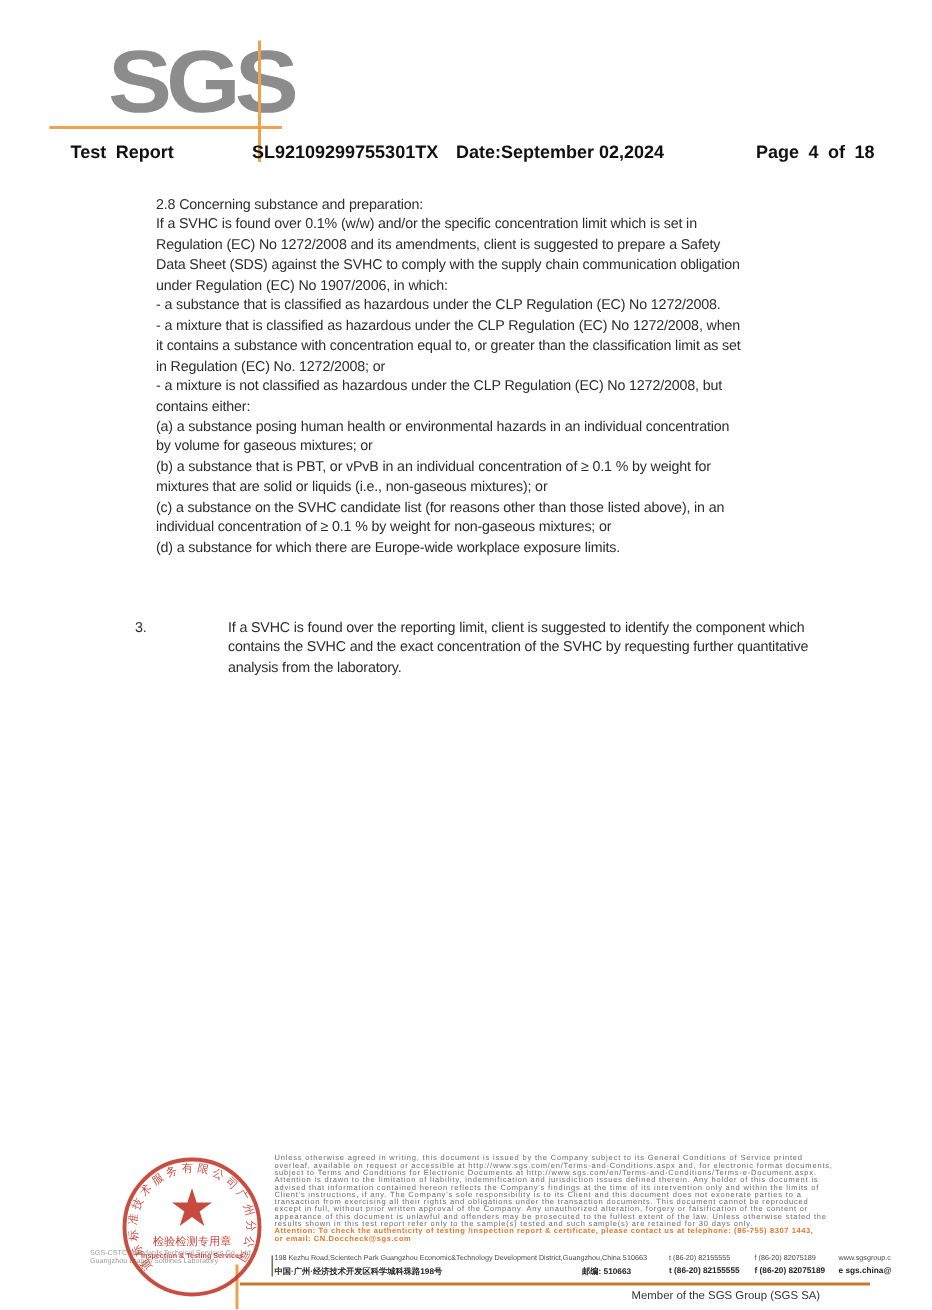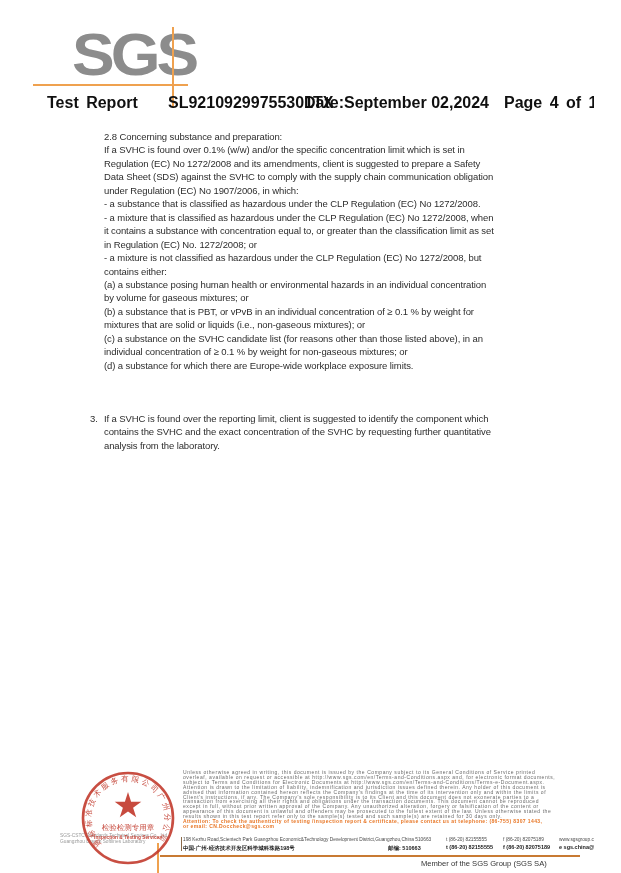--- a/index.html
+++ b/index.html
@@ -9,33 +9,33 @@
   }
   
   .logo {
     position:absolute; left:72px; top:28px; height:58px; line-height:58px;
     font-size:64px; font-weight:bold; letter-spacing:-4px; color:#8c8c8c;
     transform:scaleY(0.92); transform-origin:top left;
   }
   .crop { position:absolute; background:#efa14f; }
   .crop-h1 { left:33px; top:84px; width:155px; height:2px; }
   .crop-v1 { left:172px; top:27px; width:2px; height:81px; }
-  .hdr { position:absolute; top:94px; font-size:16px; font-weight:bold; color:#101010; word-spacing:3px; white-space:nowrap; }
+  .hdr { position:absolute; top:94px; font-size:12px; font-weight:bold; color:#101010; word-spacing:3px; white-space:nowrap; }
   .hdr-title  { left:47px; }
   .hdr-number { left:168px; word-spacing:0; }
   .hdr-date   { left:304px; word-spacing:0; }
   .hdr-page   { left:504px; }
   
   .body-block { position:absolute; left:104px; top:130px; width:500px;
     font-size:9.5px; line-height:13.45px; letter-spacing:-0.1px; color:#2d2d2d; }
   .body-block div { white-space:nowrap; }
   .item3 { position:absolute; left:90px; top:412px; display:flex;
     font-size:9.5px; line-height:13.45px; letter-spacing:-0.1px; color:#2d2d2d; }
   .item3-num { width:14px; flex:0 0 14px; }
-  .item3-text div { white-space:nowrap; }
+  .item3-text div { white-space:nowrap;margin-left:48px; }
   
   .stamp { position:absolute; left:76px; top:770px; z-index:3; }
   .company-lines { position:absolute; left:60px; top:833px; z-index:2;
     transform:scale(0.5); transform-origin:top left; width:260px;
     font-size:9.6px; line-height:10.5px; color:#9a9a9a; white-space:nowrap; }
   .disclaimer { position:absolute; left:183px; top:770px; z-index:1;
     transform:scale(0.5); transform-origin:top left; width:840px; }
   .disc-gray div { font-size:10px; line-height:9.7px; letter-spacing:1.1px; color:#6b6b6b; white-space:nowrap; }
   .disc-orange div { font-size:10px; line-height:9.7px; letter-spacing:0.8px; color:#e87625; font-weight:bold; white-space:nowrap; }
   .addr { position:absolute; left:183px; top:836px;

